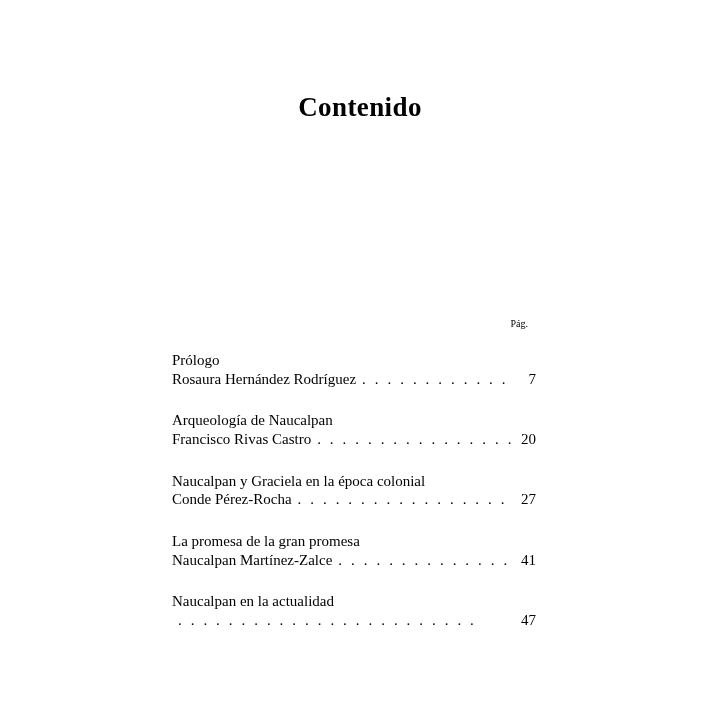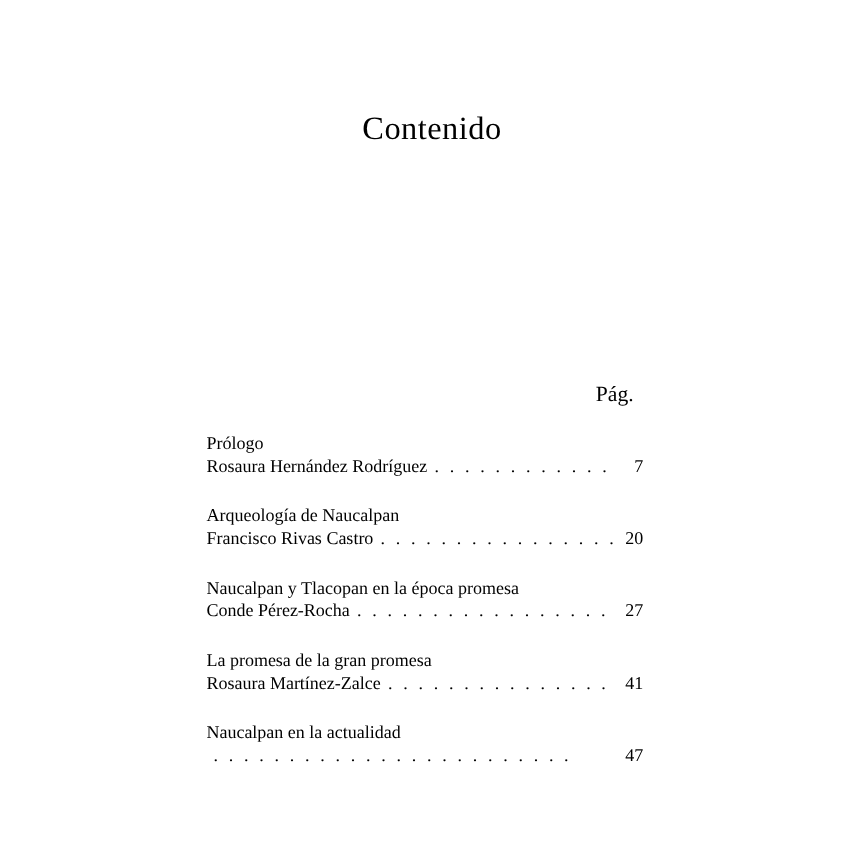--- a/index.html
+++ b/index.html
@@ -16,33 +16,33 @@
     color: #000000;
     overflow: hidden;
   }
   .title {
     position: absolute;
     top: 92px;
     left: 0;
     width: 720px;
     text-align: center;
     font-family: "Liberation Serif", serif;
-    font-weight: normal;
+    font-weight: bold;
     font-size: 27px;
     letter-spacing: 0.4px;
   }
   .toc {
     position: absolute;
     top: 318px;
     left: 172px;
     width: 364px;
   }
   .pag-label {
     text-align: right;
-    font-size: 18px;
+    font-size: 10px;
     font-family: "Liberation Serif", serif;
     padding-right: 8px;
     margin-bottom: 22px;
   }
   .entry {
     margin-bottom: 22px;
   }
   .entry-title {
     font-size: 15px;
     line-height: 1.25;
@@ -97,32 +97,32 @@
     <div class="entry">
       <div class="entry-title">Arqueología de Naucalpan</div>
       <div class="entry-line">
         <span class="entry-author">Francisco Rivas Castro</span>
         <span class="entry-dots">. . . . . . . . . . . . . . . . . . . . . .</span>
         <span class="entry-page">20</span>
       </div>
     </div>
 
     <div class="entry">
-      <div class="entry-title">Naucalpan y Tlacopan en la época promesa</div>
+      <div class="entry-title">Naucalpan y Graciela en la época colonial</div>
       <div class="entry-line">
         <span class="entry-author">Conde Pérez-Rocha</span>
         <span class="entry-dots">. . . . . . . . . . . . . . . . . . . . . . . . .</span>
         <span class="entry-page">27</span>
       </div>
     </div>
 
     <div class="entry">
       <div class="entry-title">La promesa de la gran promesa</div>
       <div class="entry-line">
-        <span class="entry-author">Rosaura Martínez-Zalce</span>
+        <span class="entry-author">Naucalpan Martínez-Zalce</span>
         <span class="entry-dots">. . . . . . . . . . . . . . . . . . . . .</span>
         <span class="entry-page">41</span>
       </div>
     </div>
 
     <div class="entry">
       <div class="entry-title">Naucalpan en la actualidad</div>
       <div class="entry-line">
         <span class="entry-dots">. . . . . . . . . . . . . . . . . . . . . . . .</span>
         <span class="entry-page">47</span>

